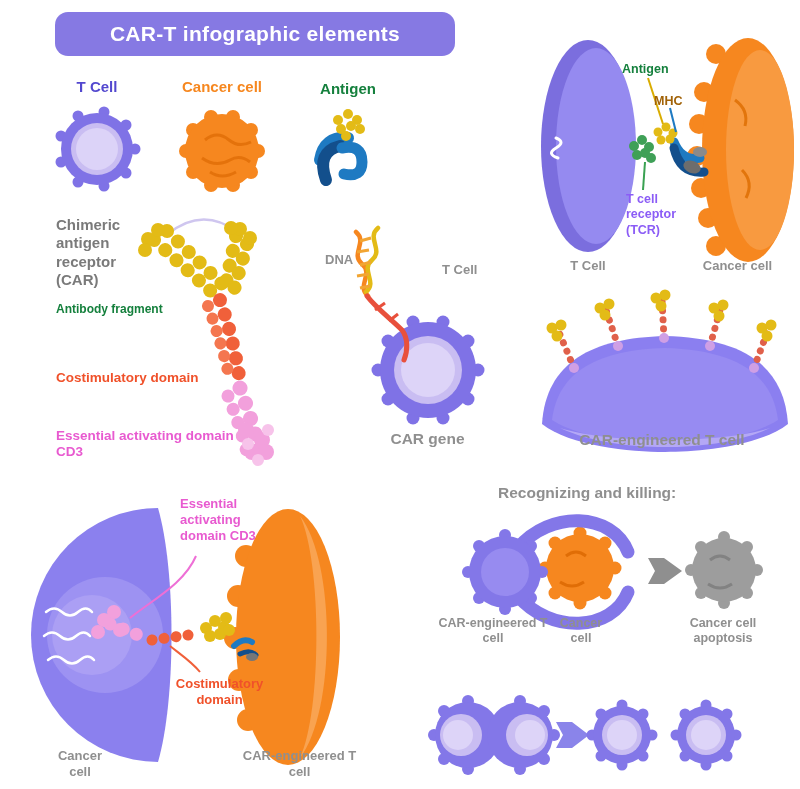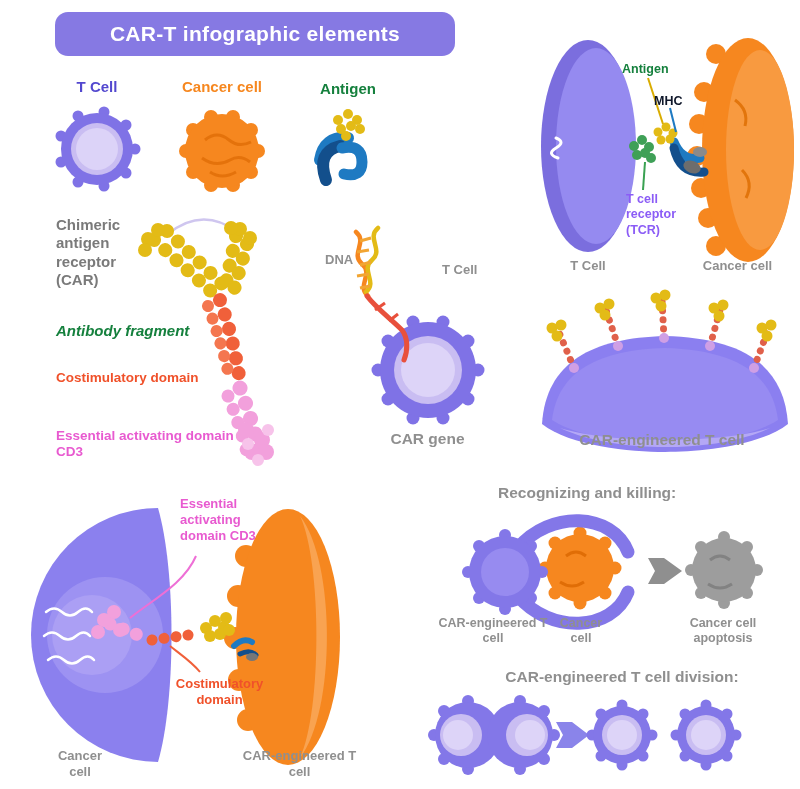--- a/index.html
+++ b/index.html
@@ -5,21 +5,21 @@
   html,body{margin:0;padding:0;background:#fff;}
   #stage{position:relative;width:800px;height:789px;background:#ffffff;overflow:hidden;
          font-family:"Liberation Sans",sans-serif;}
   #art{position:absolute;left:0;top:0;z-index:1;}
   .lbl{position:absolute;z-index:2;font-weight:700;line-height:1.22;}
   .ctr{text-align:center;}
   .banner{position:absolute;z-index:2;background:#8679e3;border-radius:13px;
           display:flex;align-items:center;justify-content:center;}
   .banner span{color:#ffffff;font-weight:700;font-size:21px;letter-spacing:.3px;}
   .c-purple{color:#5348cf}.c-orange{color:#f6871f}.c-gold{color:#15803d}
-  .c-blue{color:#0f172a}.c-green{color:#8b5cf6}.c-red{color:#f0512a}
+  .c-blue{color:#a16207}.c-green{color:#8b5cf6}.c-red{color:#f0512a}
   .c-pink{color:#e85ad0}.c-gray{color:#8f8f8f}.c-dkgray{color:#7a7a7a}
 </style>
 </head>
 <body>
 
 <div id="stage">
 
   <svg id="art" viewBox="0 0 800 789" width="800" height="789">
 
     <g>
@@ -307,35 +307,34 @@
   <div class="lbl ctr c-orange" style="left:172px;top:78px;width:100px;font-size:15px;">Cancer cell</div>
   <div class="lbl ctr c-gold" style="left:312px;top:80px;width:72px;font-size:15px;">Antigen</div>
 
   <div class="lbl c-gold" style="left:622px;top:62px;width:60px;font-size:12.5px;">Antigen</div>
   <div class="lbl c-blue" style="left:654px;top:94px;width:40px;font-size:12.5px;">MHC</div>
   <div class="lbl c-green" style="left:626px;top:192px;width:68px;font-size:12.5px;">T cell receptor (TCR)</div>
   <div class="lbl ctr c-gray" style="left:548px;top:258px;width:80px;font-size:13px;">T Cell</div>
   <div class="lbl ctr c-gray" style="left:690px;top:258px;width:95px;font-size:13px;">Cancer cell</div>
 
   <div class="lbl c-dkgray" style="left:56px;top:216px;width:90px;font-size:15px;">Chimeric antigen receptor (CAR)</div>
-  <div class="lbl c-gold" style="left:56px;top:322px;width:170px;font-size:15px;font-style:italic;">Antibody fragment</div>
+  <div class="lbl c-gold" style="left:56px;top:302px;width:170px;font-size:12px;">Antibody fragment</div>
   <div class="lbl c-red" style="left:56px;top:370px;width:170px;font-size:13.5px;">Costimulatory domain</div>
   <div class="lbl c-pink" style="left:56px;top:428px;width:185px;font-size:13.5px;">Essential activating domain CD3</div>
 
   <div class="lbl c-gray" style="left:325px;top:252px;width:40px;font-size:13px;">DNA</div>
   <div class="lbl c-gray" style="left:442px;top:262px;width:50px;font-size:13px;">T Cell</div>
   <div class="lbl ctr c-gray" style="left:375px;top:430px;width:105px;font-size:15.5px;">CAR gene</div>
 
   <div class="lbl ctr c-gray" style="left:572px;top:431px;width:180px;font-size:15.5px;">CAR-engineered T cell</div>
 
   <div class="lbl c-pink" style="left:180px;top:496px;width:90px;font-size:13px;">Essential activating domain CD3</div>
   <div class="lbl ctr c-red" style="left:162px;top:676px;width:115px;font-size:13px;">Costimulatory domain</div>
   <div class="lbl ctr c-gray" style="left:48px;top:748px;width:64px;font-size:13px;">Cancer cell</div>
   <div class="lbl ctr c-gray" style="left:242px;top:748px;width:115px;font-size:13px;">CAR-engineered T cell</div>
 
   <div class="lbl c-gray" style="left:498px;top:484px;width:260px;font-size:15.5px;">Recognizing and killing:</div>
   <div class="lbl ctr c-gray" style="left:438px;top:616px;width:110px;font-size:12.5px;">CAR-engineered T cell</div>
   <div class="lbl ctr c-gray" style="left:550px;top:616px;width:62px;font-size:12.5px;">Cancer cell</div>
   <div class="lbl ctr c-gray" style="left:668px;top:616px;width:110px;font-size:12.5px;">Cancer cell apoptosis</div>
 
-  <div class="lbl ctr c-gray" style="left:462px;top:668px;width:320px;font-size:15.5px;">CAR-engineered T cell division:</div>
 
 </div>
 
 </body></html>

